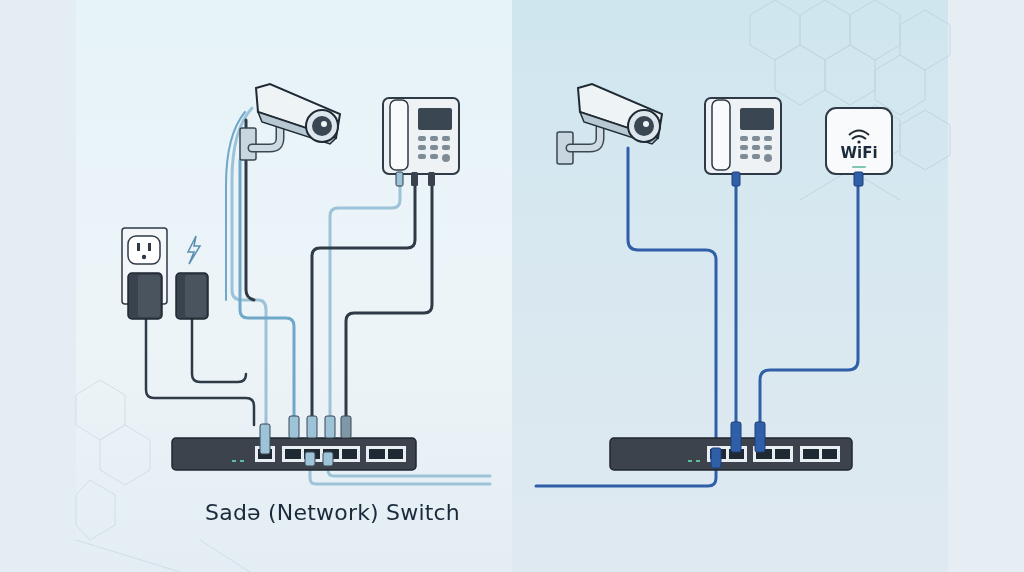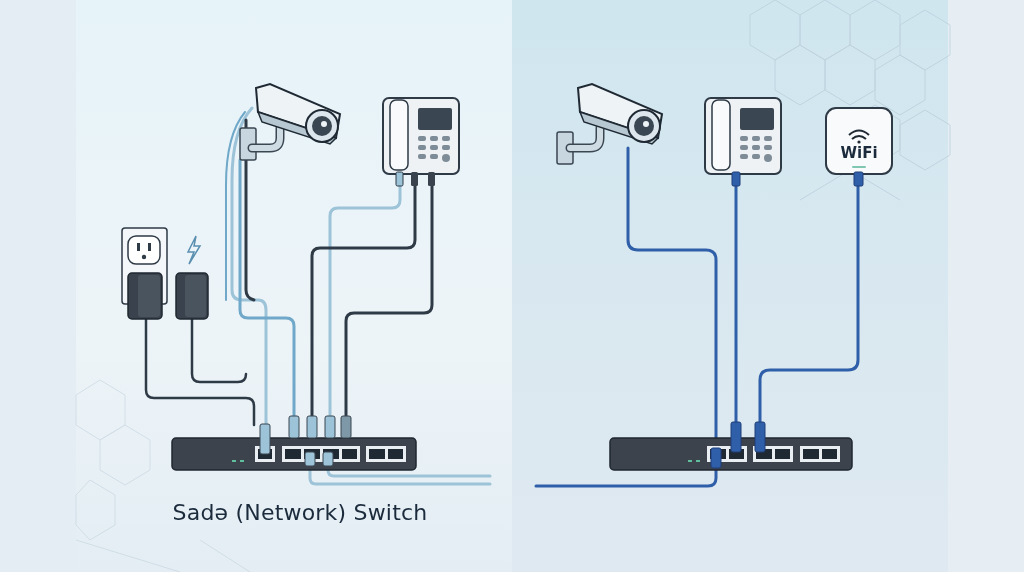--- a/index.html
+++ b/index.html
@@ -3,21 +3,21 @@
 <meta charset="utf-8">
 <style>
   html,body{margin:0;padding:0;}
   body{width:1024px;height:572px;overflow:hidden;background:#eaf1f6;font-family:"DejaVu Sans",sans-serif;position:relative;}
   .stage{position:absolute;left:0;top:0;width:1024px;height:480px;}
   .bg-side-left{position:absolute;left:0;top:0;width:76px;height:572px;background:#e4edf3;}
   .bg-side-right{position:absolute;left:948px;top:0;width:76px;height:572px;background:#e6eef4;}
   .panel-left{position:absolute;left:76px;top:0;width:436px;height:572px;background:linear-gradient(180deg,#e6f3f9 0%,#edf4f8 60%,#e3edf3 100%);}
   .panel-right{position:absolute;left:512px;top:0;width:436px;height:572px;background:linear-gradient(180deg,#cfe6ef 0%,#d9e8f0 50%,#dfe9f1 100%);}
   svg.art{position:absolute;left:0;top:0;}
-  .label{position:absolute;top:500px;font-size:22px;color:#1b2b3c;font-weight:500;letter-spacing:0.2px;text-align:center;}
+  .label{position:absolute;top:500px;font-size:22px;color:#1b2b3c;font-weight:500;letter-spacing:0.2px;text-align:right;}
   .label-left{left:140px;width:320px;}
   .label-right{left:620px;width:220px;}
   .wifi-text{font-family:"DejaVu Sans",sans-serif;font-weight:bold;}
 </style>
 </head>
 <body>
 
 <div class="stage">
   <div class="bg-side-left"></div>
   <div class="panel-left"></div>

